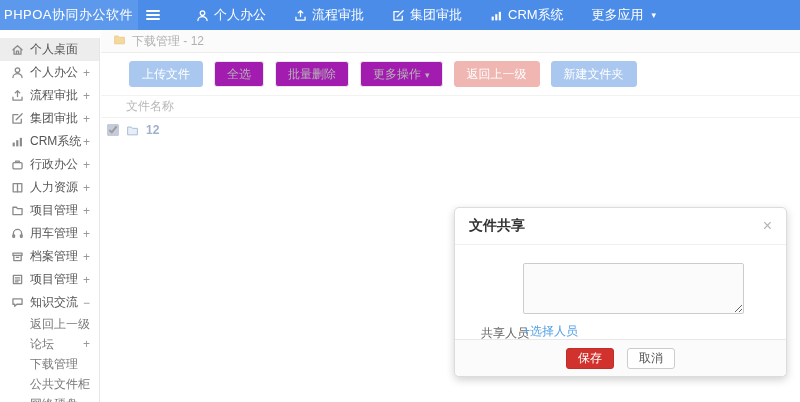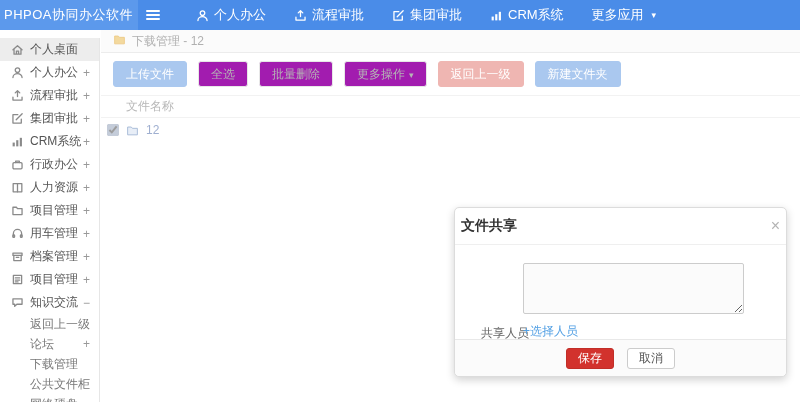--- a/index.html
+++ b/index.html
@@ -25,35 +25,35 @@
   .side-item .lbl { flex:1; white-space:nowrap; overflow:hidden; }
   .side-item .exp { color:#999; font-size:12px; flex:none; }
   .side-sub { }
   .side-sub-item { height:20px; display:flex; align-items:center; padding:0 9px 0 30px; font-size:12px; color:#777; cursor:pointer; }
   .side-sub-item .lbl { flex:1; }
   .side-sub-item .exp { color:#999; }
 
   
   .content { position:absolute; left:101px; top:30px; width:699px; height:372px; background:#fff; }
   .breadcrumb { height:23px; background:#fbfbfb; border-bottom:1px solid #ececec; display:flex; align-items:center; padding-left:12px; font-size:12px; color:#b0b0b0; gap:6px; }
-  .toolbar { padding:8px 12px; display:flex; gap:11px; align-items:center; }
+  .toolbar { padding:8px 28px; display:flex; gap:11px; align-items:center; }
   .btn { font-size:12px; height:26px; padding:0 12px; border-radius:3px; border:1px solid transparent; cursor:pointer; background:#fff; font-family:inherit; }
   .btn-primary { background:#aac8ef; border-color:#aac8ef; color:#fff; }
   .btn-default { background:#a21caf; border-color:#e7e7e7; color:#b5b5b5; }
   .btn-danger { background:#efb6b2; border-color:#efb6b2; color:#fff; }
   .btn .dd-caret { font-size:9px; margin-left:4px; }
   .table-head { height:23px; border-top:1px solid #f2f2f2; border-bottom:1px solid #f2f2f2; display:flex; align-items:center; padding-left:25px; font-size:12px; color:#b8b8b8; }
   .file-row { height:24px; display:flex; align-items:center; padding-left:6px; gap:7px; font-size:12px; color:#9fafd0; }
   .file-row input[type=checkbox] { width:12px; height:12px; opacity:.5; accent-color:#8a9ab5; }
   .file-row .file-icn { display:flex; align-items:center; }
-  .file-name { cursor:pointer; }
+  .file-name { cursor:pointer;font-weight:bold; }
 
   
   .modal { position:absolute; left:454px; top:207px; width:333px; height:170px; background:#fff; border:1px solid #dcdcdc; border-radius:5px; box-shadow:0 3px 9px rgba(0,0,0,.18); display:flex; flex-direction:column; }
-  .modal-header { height:37px; border-bottom:1px solid #efefef; display:flex; align-items:center; padding:0 6px; flex:none; }
+  .modal-header { height:37px; border-bottom:1px solid #efefef; display:flex; align-items:center; padding:0 14px; flex:none; }
   .modal-title { font-size:14px; font-weight:bold; color:#333; flex:1; }
   .modal-close { color:#b3b3b3; font-size:16px; line-height:1; cursor:pointer; }
   .modal-body { flex:1; position:relative; }
   .form-label { position:absolute; left:26px; top:80px; font-size:12px; color:#666; }
   .share-textarea { position:absolute; left:68px; top:18px; width:221px; height:51px; background:#fbfbfb; border:1px solid #ccc; border-radius:2px; resize:both; font-family:inherit; font-size:12px; padding:4px; color:#333; }
   .select-link { position:absolute; left:68px; top:78px; font-size:12px; color:#53a0e4; text-decoration:none; cursor:pointer; }
   .modal-footer { height:37px; flex:none; border-top:1px solid #e8e8e8; background:#fbfbfb; border-radius:0 0 5px 5px; display:flex; align-items:center; justify-content:center; gap:13px; }
   .btn-sm { font-size:12px; height:21px; padding:0 11px; border-radius:3px; cursor:pointer; font-family:inherit; }
   .btn-save { background:#d2322d; border:1px solid #c12e28; color:#fff; }
   .btn-cancel { background:#fff; border:1px solid #ccc; color:#555; }

